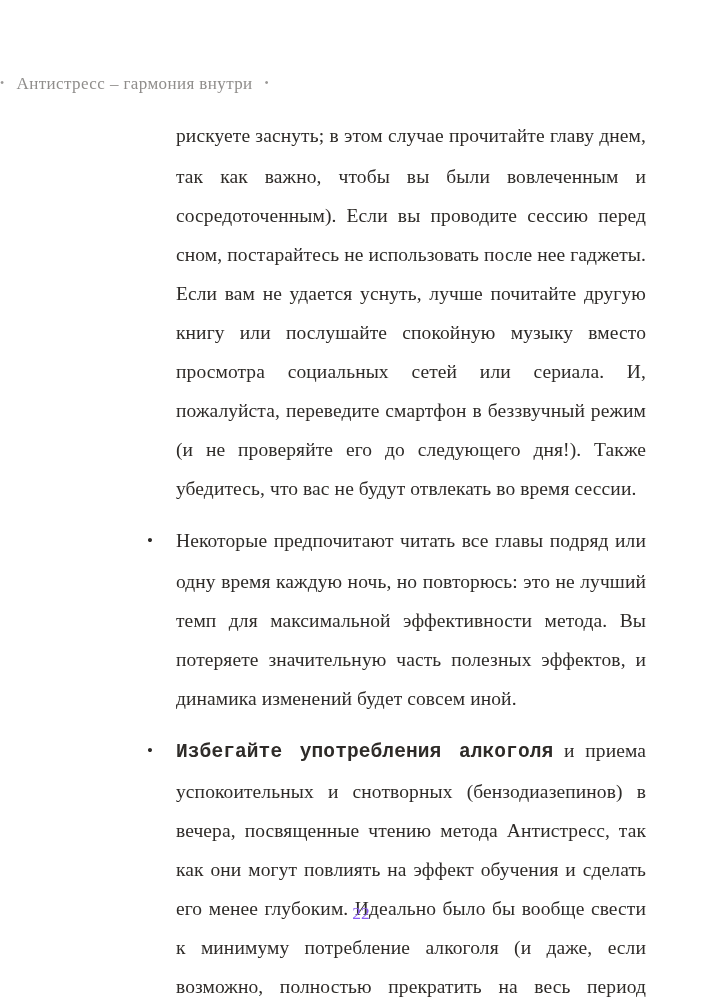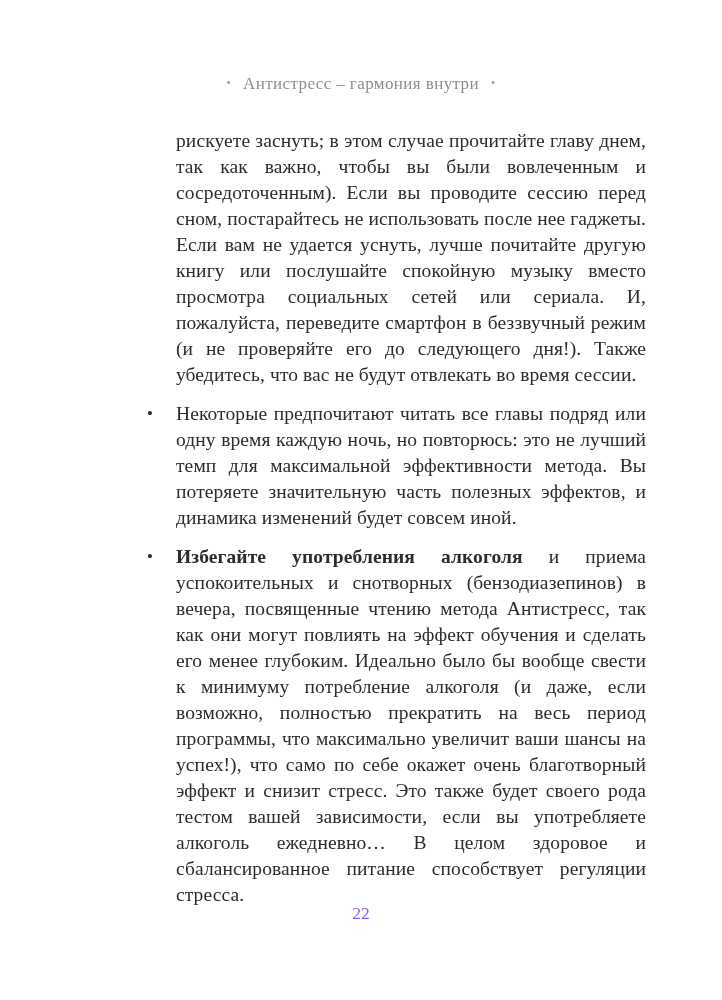--- a/index.html
+++ b/index.html
@@ -15,21 +15,21 @@
       font-family: "Liberation Serif", "DejaVu Serif", serif;
       color: #2e2b28;
       overflow: hidden;
       margin: 0 auto;
     }
     .running-head {
       position: absolute;
       top: 74px;
       left: 0;
       right: 0;
-      text-align: center;
+      text-align: left;
       color: #8f8d8b;
       font-size: 17px;
       letter-spacing: 0.4px;
       white-space: nowrap;
     }
     .running-head .dot {
       font-size: 12px;
       vertical-align: 2px;
       color: #9a9896;
     }
@@ -39,38 +39,39 @@
     .body-text {
       position: absolute;
       top: 116px;
       left: 176px;
       width: 470px;
     }
     .para {
       position: relative;
       text-align: justify;
       font-size: 19.5px;
-      line-height: 26px;
-      margin: 12px 0 13px 0;
+      line-height: 39px;
+      margin: 0 0 13px 0;
       letter-spacing: 0.1px;
     }
     .para:last-child { margin-bottom: 0; }
     .para .bullet {
       position: absolute;
       left: -29px;
       top: 0;
       font-size: 17px;
       color: #2e2b28;
     }
     .para p {
       margin: 0;
       display: inline;
     }
     .para .lead-bold {
       font-weight: bold;
+      font-family: Liberation Mono, monospace;
     }
     .page-number {
       position: absolute;
       bottom: 76px;
       left: 0;
       right: 0;
       text-align: center;
       font-size: 17.5px;
       color: #8b5cf6;
     }

